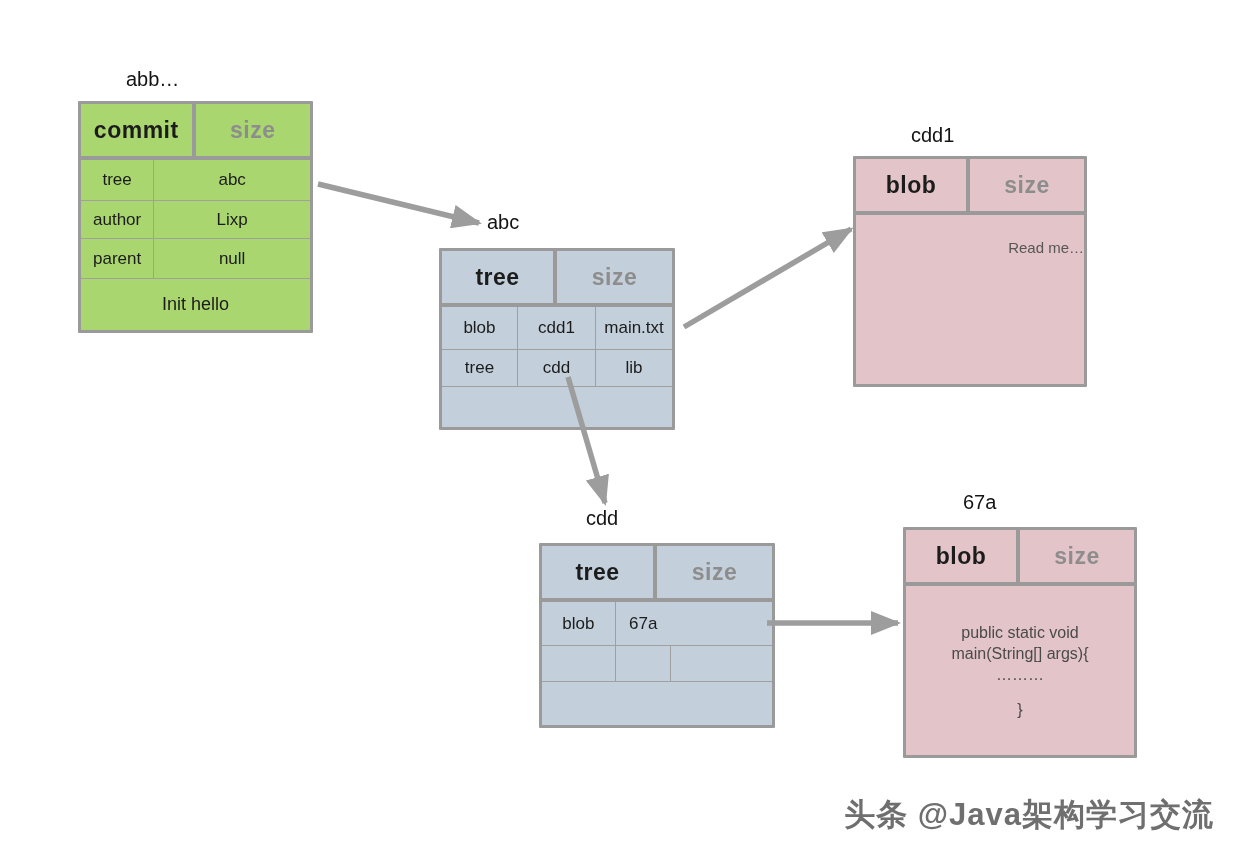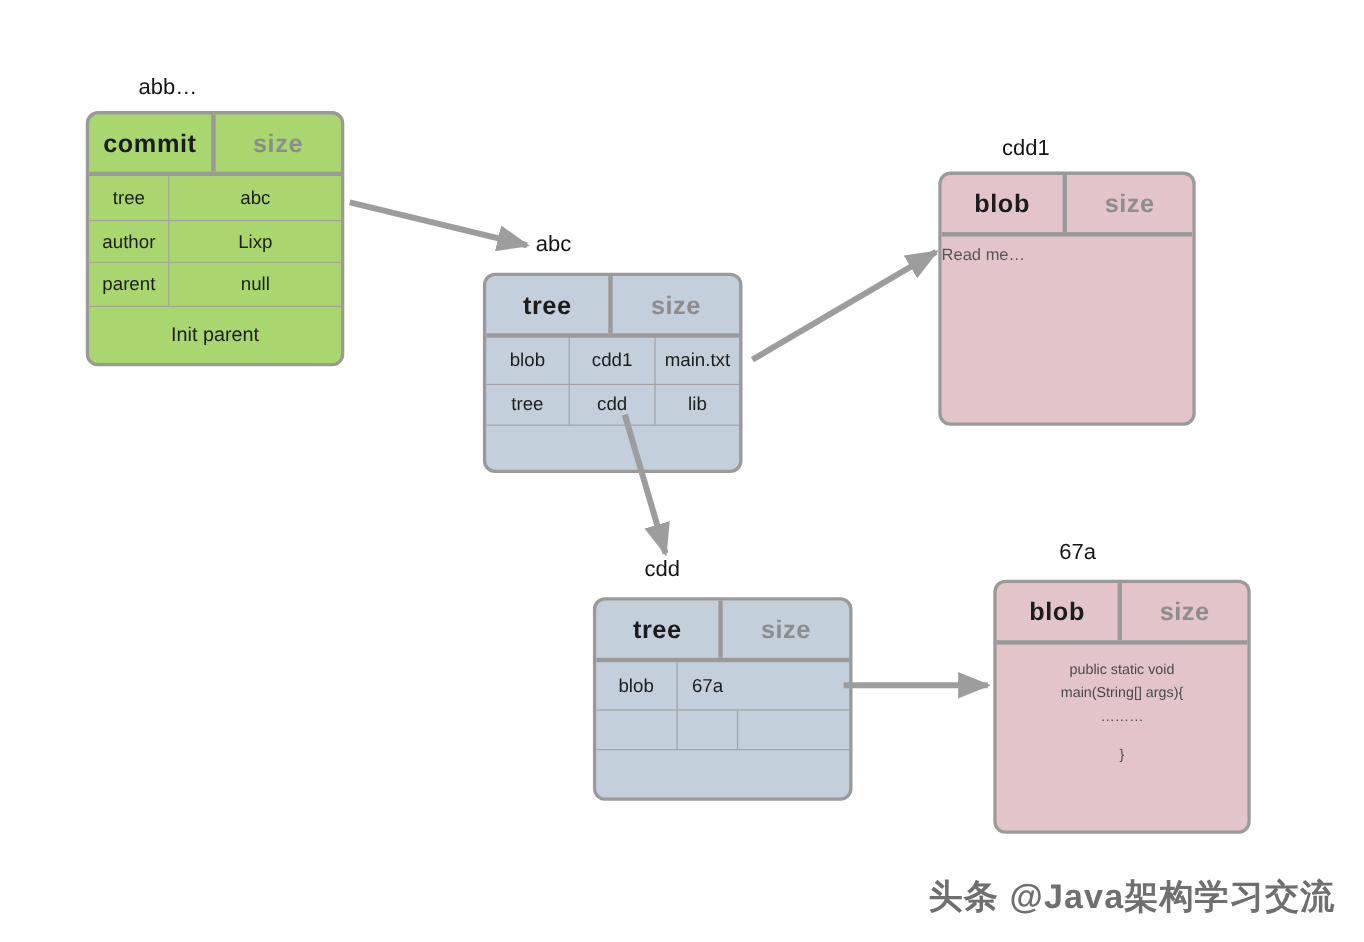--- a/index.html
+++ b/index.html
@@ -8,21 +8,21 @@
     background:#ffffff;
     position:relative;
     overflow:hidden;
     font-family:"Liberation Sans","DejaVu Sans",sans-serif;
   }
 
   .node {
     position:absolute;
     box-sizing:border-box;
     border:3px solid var(--box-border,#9a9a9a);
-    border-radius:11px;
+    border-radius:1px;
     display:flex;
     flex-direction:column;
     overflow:hidden;
   }
   .node.green { background:var(--commit-fill,#a9d66f); }
   .node.blue  { background:var(--tree-fill,#c3cfda); }
   .node.pink  { background:var(--blob-fill,#e3c5c9); }
 
   .hdr {
     display:flex;
@@ -69,29 +69,29 @@
   .tfill { flex:1 1 auto; }
 
   .nlabel {
     position:absolute;
     font-size:20px;
     color:#141414;
     white-space:nowrap;
   }
 
   .blob-content {
-    text-align:left;
-    padding-top:8px;
+    text-align:right;
+    padding-top:24px;
     font-size:15px;
     color:var(--muted-text,#565656);
   }
   .code {
     text-align:center;
-    padding-top:12px;
-    font-size:13px;
+    padding-top:36px;
+    font-size:16px;
     line-height:21px;
     color:#4a4a4a;
   }
   .code .brace { margin-top:14px; }
 
   svg.arrows {
     position:absolute; left:0; top:0;
     pointer-events:none;
   }
   svg.arrows line { stroke:var(--arrow,#9d9d9d); stroke-width:5.5; }
@@ -122,21 +122,21 @@
     <div class="tcell" style="flex:1">abc</div>
   </div>
   <div class="trow" style="flex:0 0 38px">
     <div class="tcell" style="flex:0 0 32%">author</div>
     <div class="tcell" style="flex:1">Lixp</div>
   </div>
   <div class="trow" style="flex:0 0 40px">
     <div class="tcell" style="flex:0 0 32%">parent</div>
     <div class="tcell" style="flex:1">null</div>
   </div>
-  <div class="tmsg">Init parent</div>
+  <div class="tmsg">Init hello</div>
 </div>
 
 <span class="nlabel" style="left:487px;top:211px">abc</span>
 <div class="node blue" style="left:439px;top:248px;width:236px;height:182px">
   <div class="hdr">
     <div class="htype">tree</div>
     <div class="hsize">size</div>
   </div>
   <div class="trow" style="flex:0 0 43px">
     <div class="tcell" style="flex:0 0 33%">blob</div>

